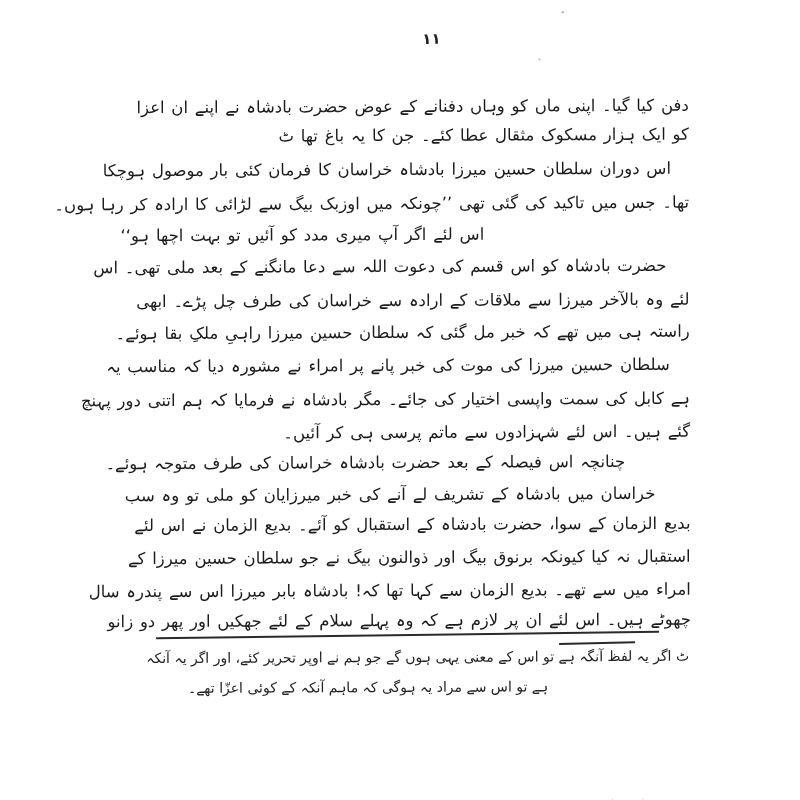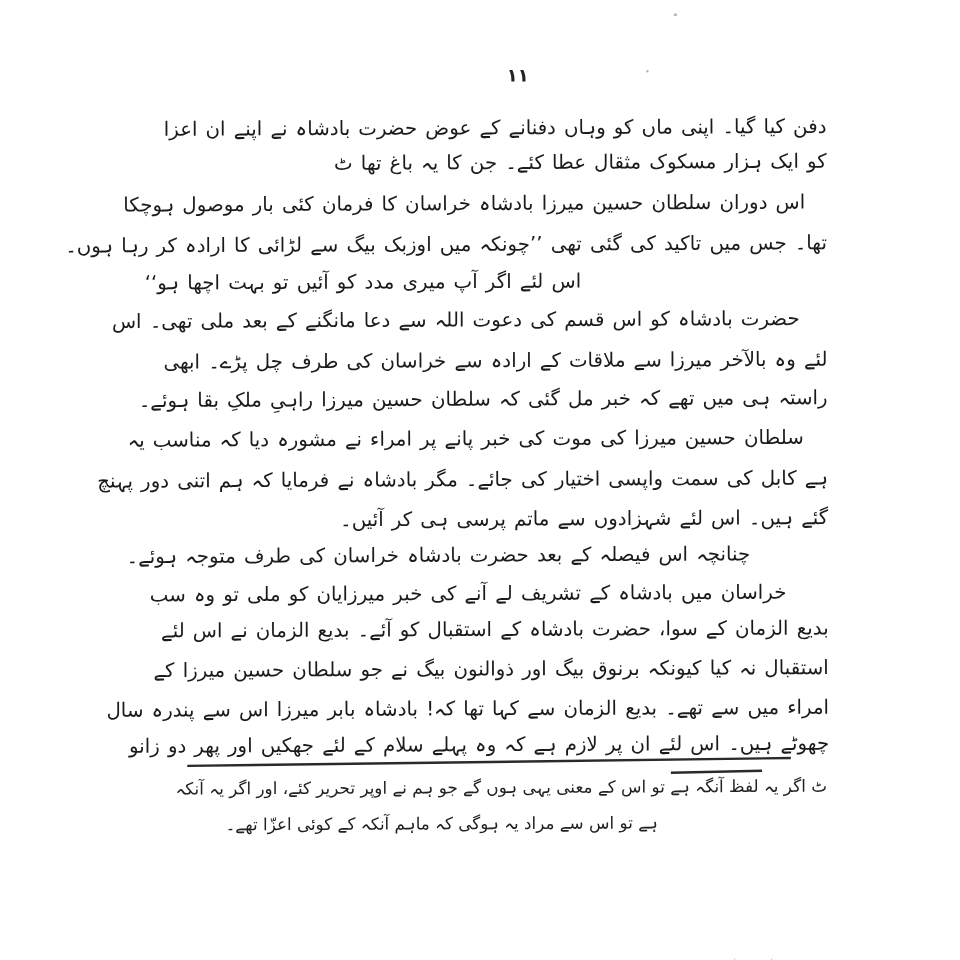--- a/index.html
+++ b/index.html
@@ -20,21 +20,20 @@
   .page-number {
     position: absolute;
     top: 30px;
     left: 403px;
     width: 60px;
     text-align: center;
     font-size: 15px;
     font-weight: bold;
     letter-spacing: 2px;
     color: #222;
-    margin-top: 24px;
   }
   .tline {
     position: absolute;
     direction: rtl;
     unicode-bidi: isolate;
     white-space: nowrap;
     font-size: 16.5px;
     line-height: 30px;
     word-spacing: 1.5px;
     color: #1b1b1b;

